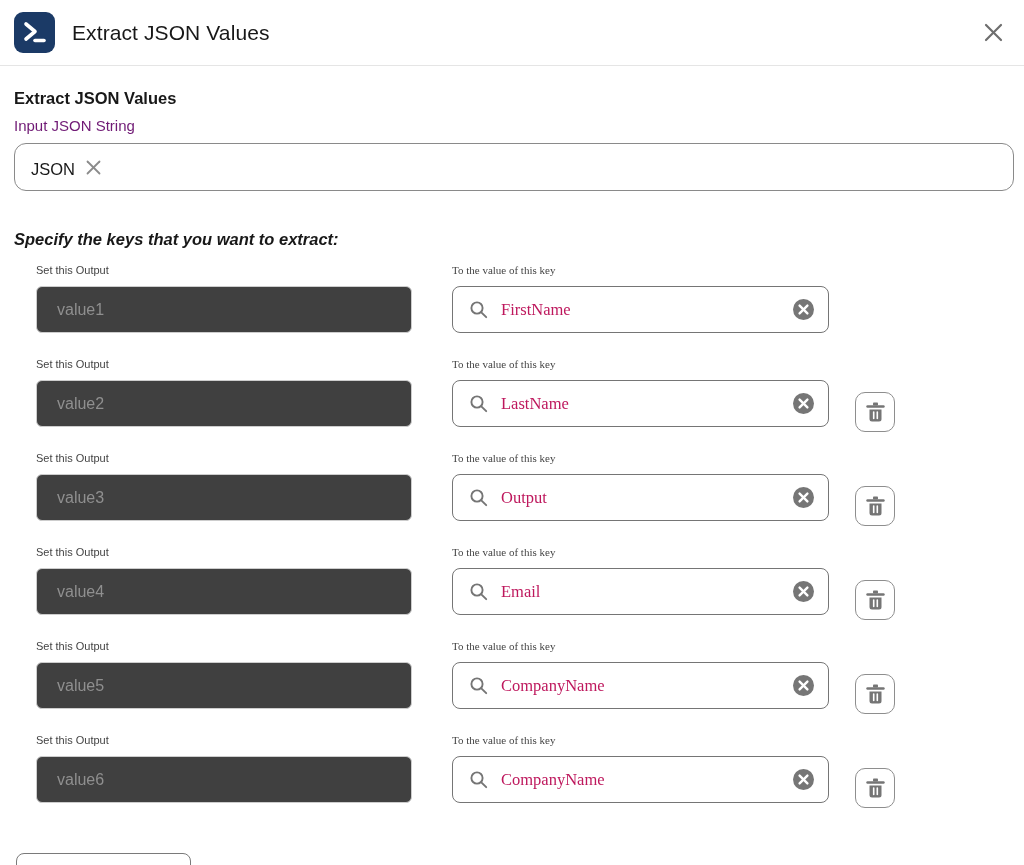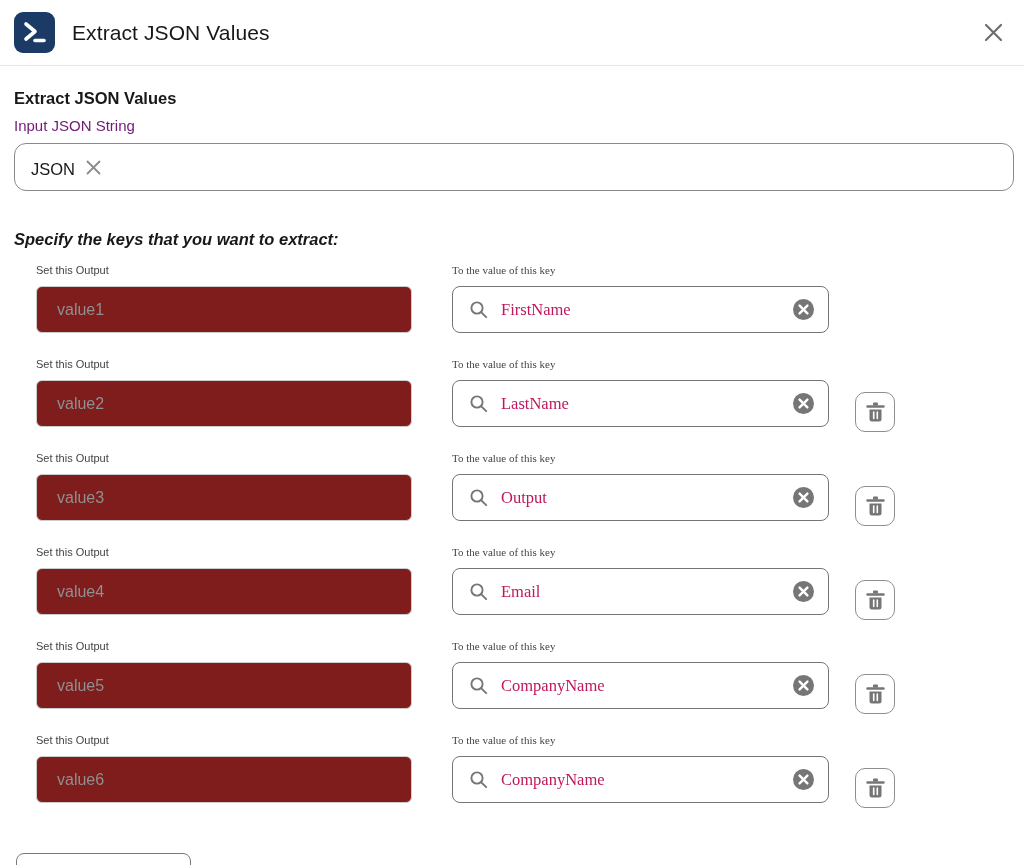--- a/index.html
+++ b/index.html
@@ -113,21 +113,21 @@
   .row-label {
     display: block;
     font-size: 11px;
     color: #444444;
     height: 18px;
     line-height: 18px;
   }
   .disabled-input {
     margin-top: 7px;
     height: 47px;
-    background: #7f1d1d;
+    background: #404040;
     border: 1px solid #cdcdcd;
     border-radius: 6px;
     display: flex;
     align-items: center;
     padding: 0 20px;
   }
   .disabled-text {
     font-size: 16px;
     color: #8f8f8f;
   }

